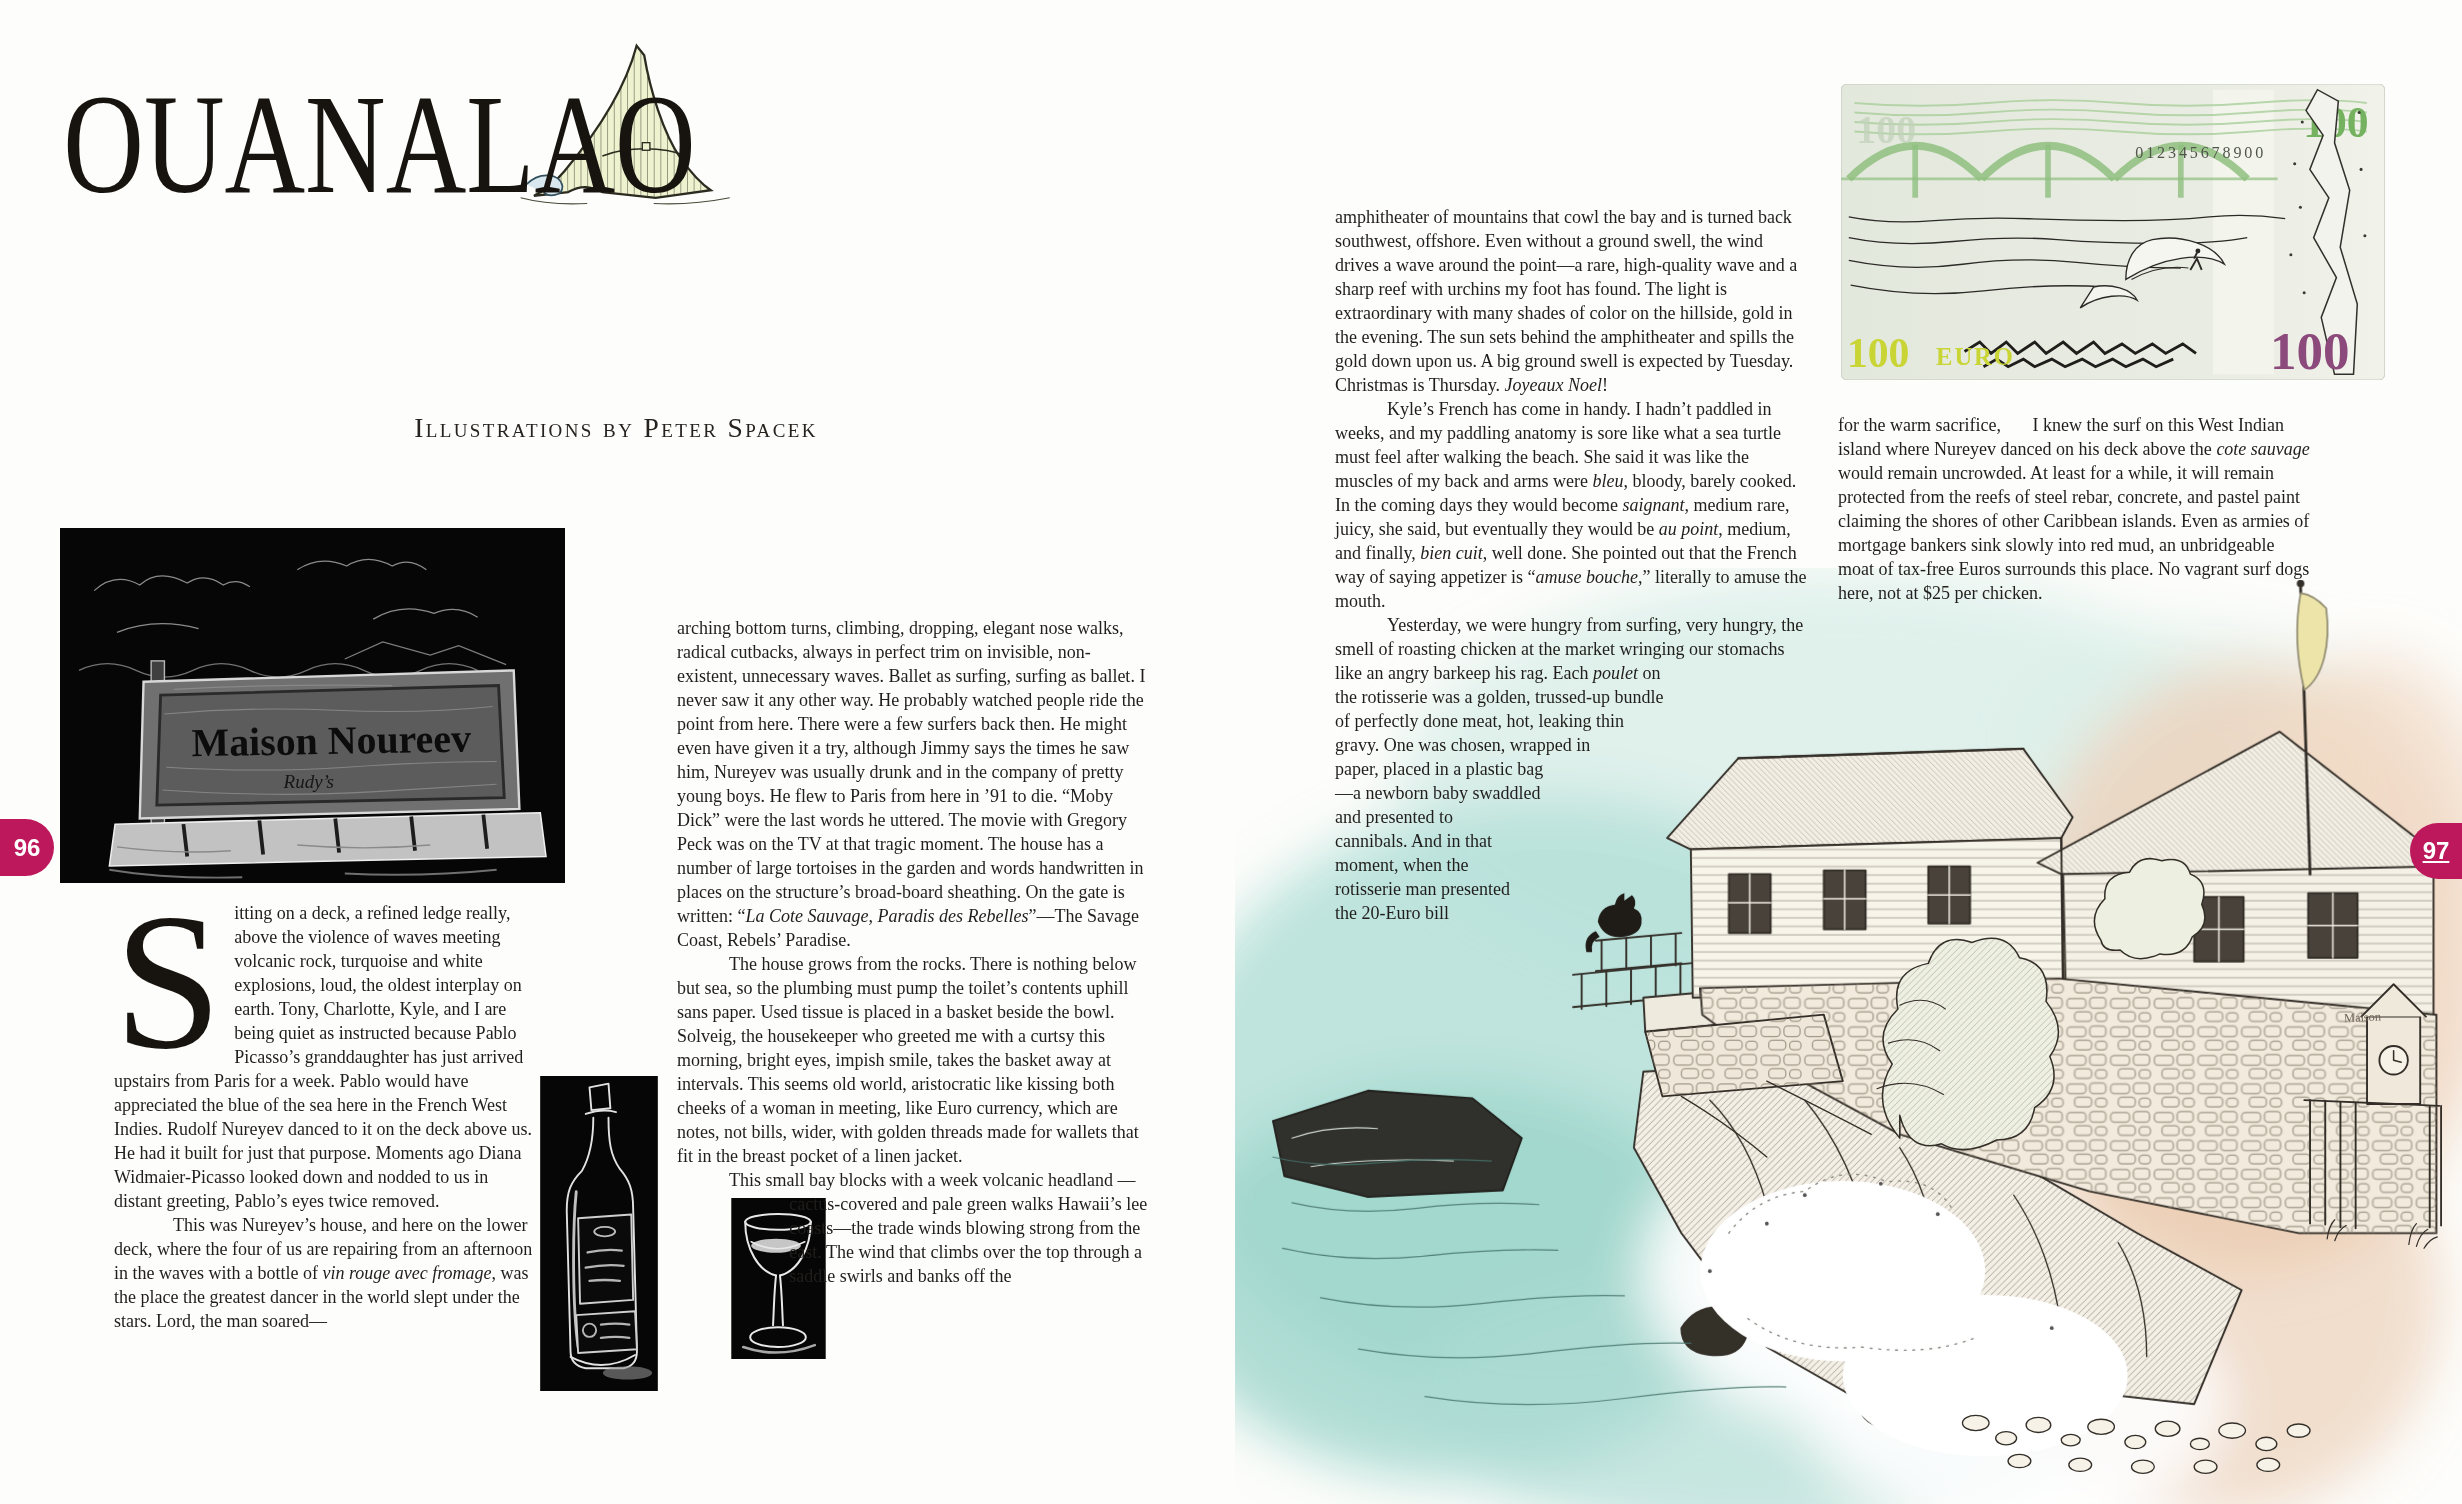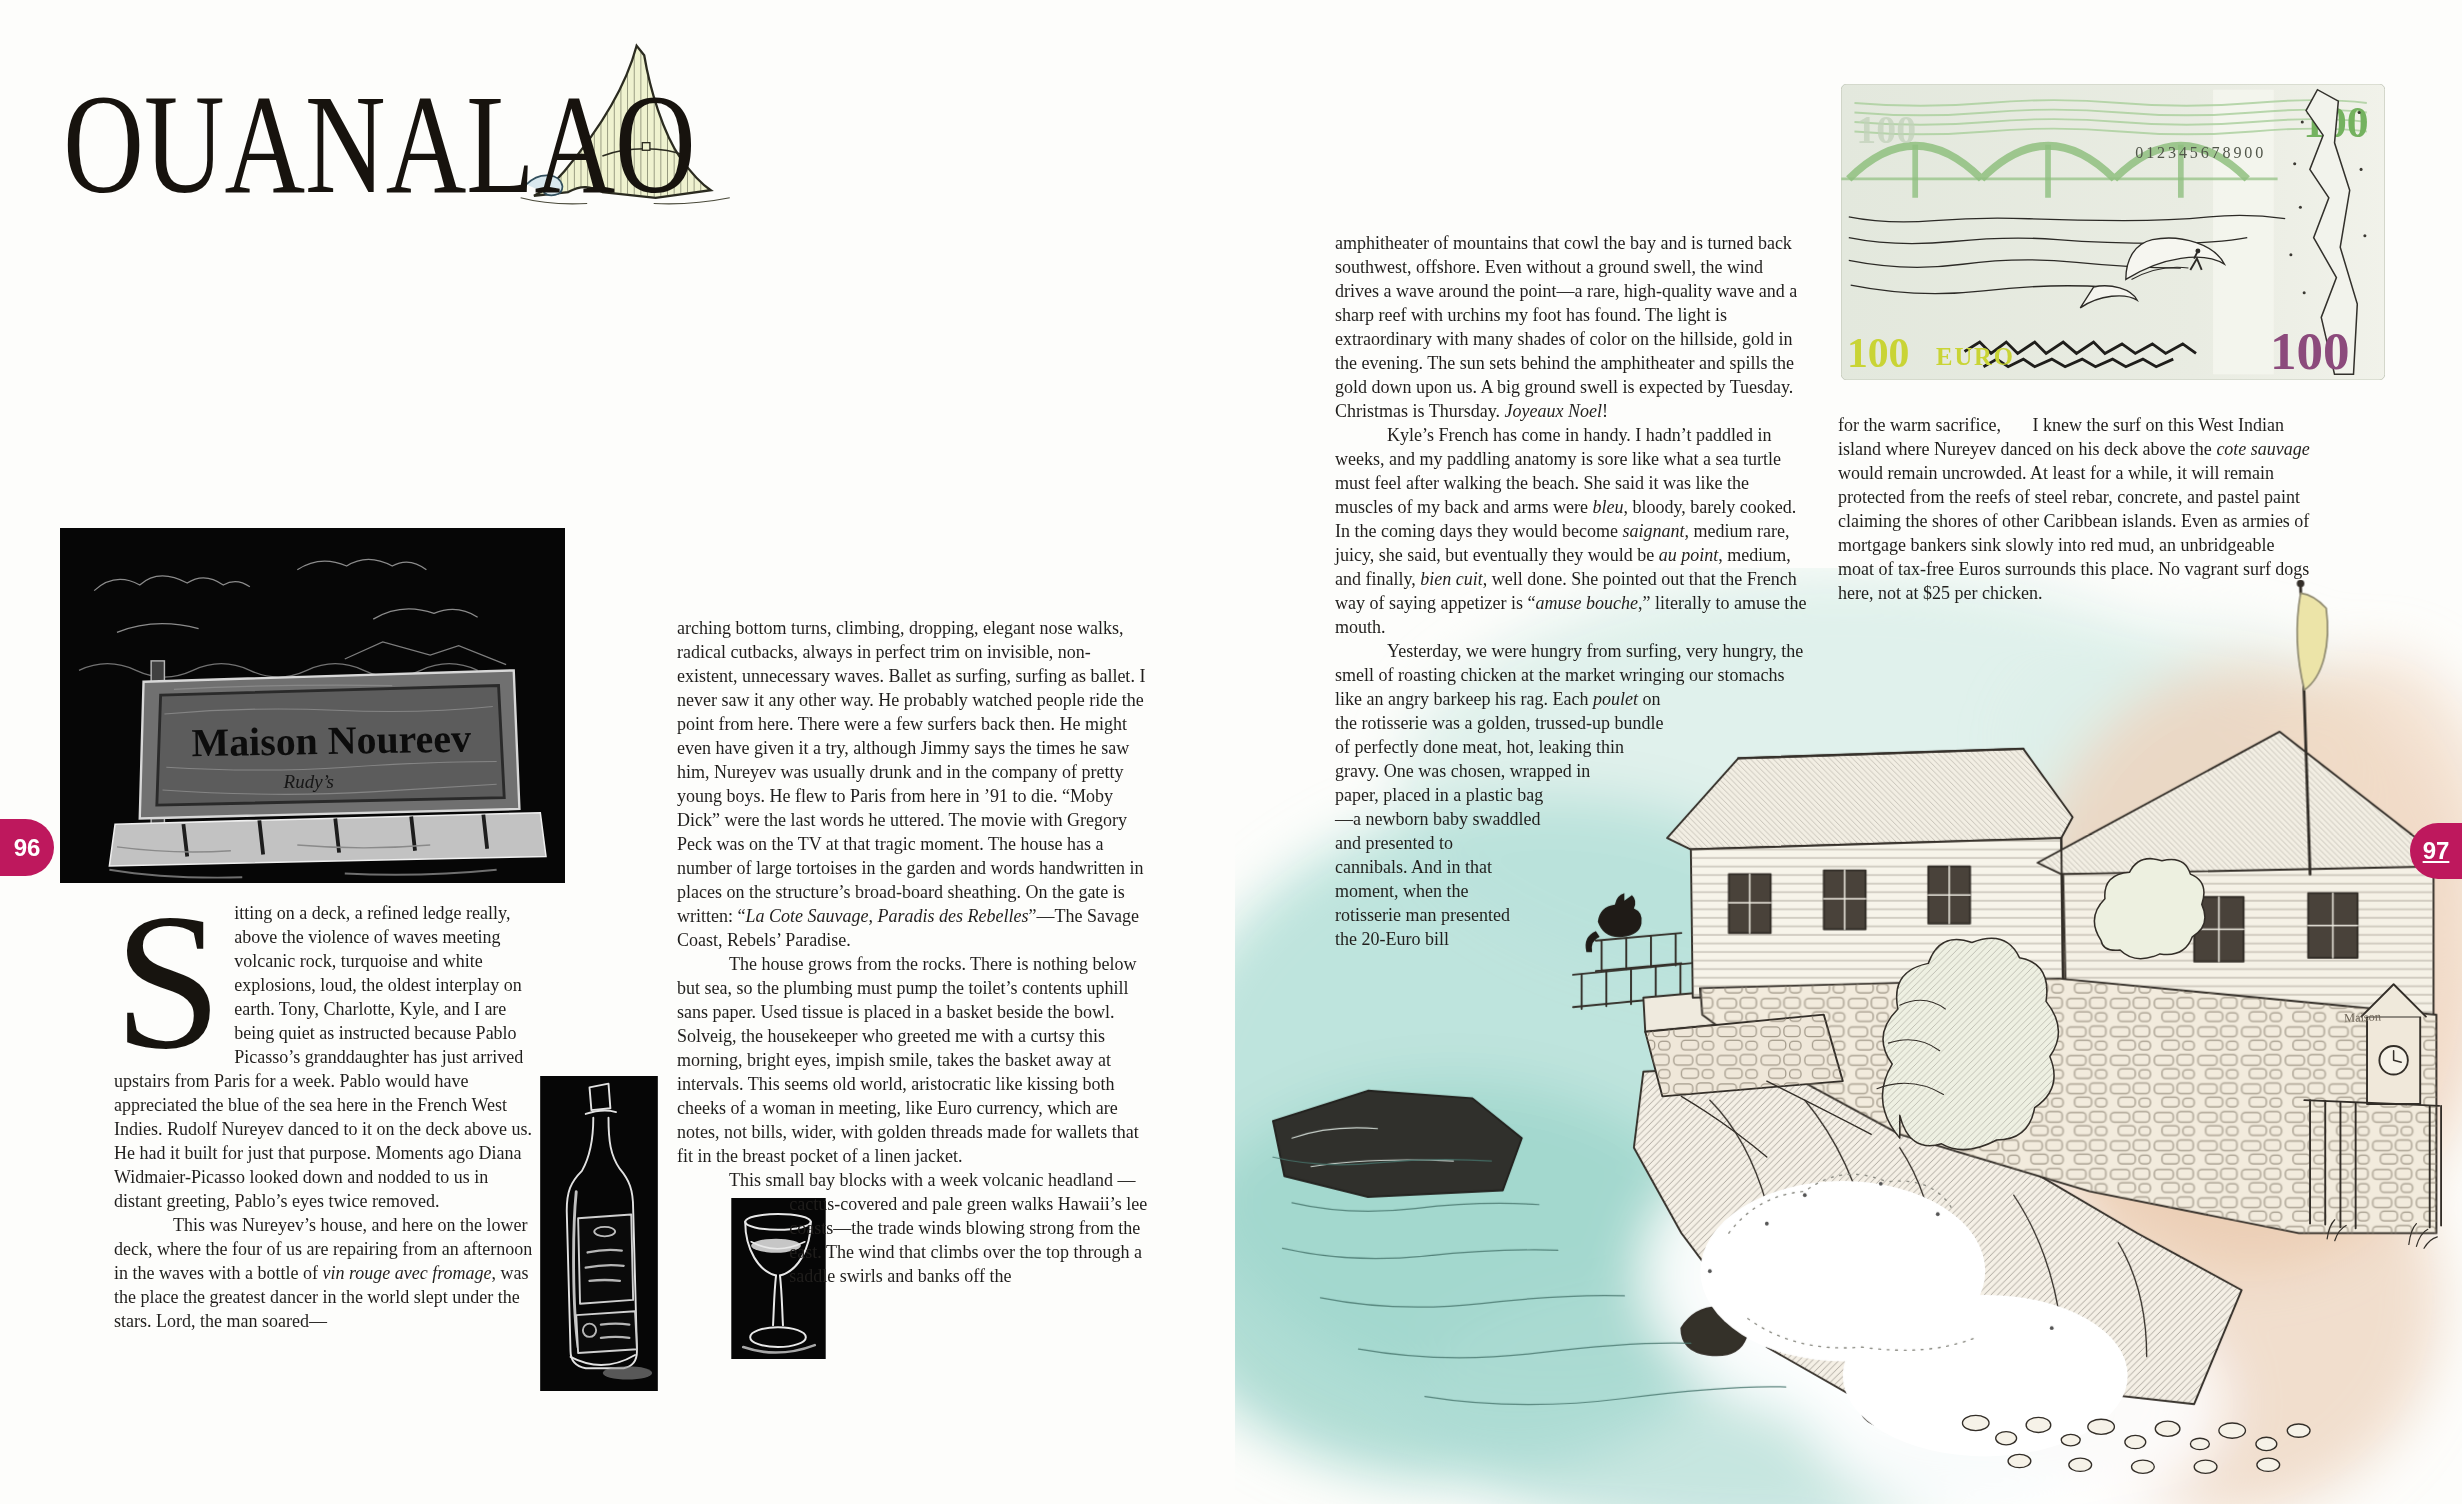--- a/index.html
+++ b/index.html
@@ -291,20 +291,21 @@
     <path d="M96 122 C122 112 160 112 184 122" stroke="#2b2b20" stroke-width="1.6" fill="none"></path>
     <rect x="138" y="108" width="8" height="8" fill="#eff2cf" stroke="#2b2b20" stroke-width="1.4"></rect>
     <path d="M16 152 C30 138 52 140 54 154 C54 164 40 166 34 160" fill="#d9e8ee" stroke="#33505e" stroke-width="1.8"></path>
     <path d="M10 166 q30 8 70 6 M150 172 q40 2 80 -6" stroke="#4a4a3a" stroke-width="1.2" fill="none"></path>
   </svg>
 
   <svg class="abs" style="left:47px;top:78px;z-index:3" width="665" height="142" viewBox="0 0 700 150">
     <text x="350" y="120" text-anchor="middle" textLength="668" lengthAdjust="spacingAndGlyphs" font-size="150" fill="#17130e">OUANALAO</text>
   </svg>
 
+  <div class="byline" style="top:412px">Illustrations by Peter Spacek</div>
 
   <svg class="abs" style="left:60px;top:528px;z-index:2" width="505" height="355" viewBox="0 0 532 374">
     <rect width="532" height="374" fill="#060606"></rect>
     <g stroke="#9a9a9a" stroke-width="1.3" fill="none" opacity="0.9">
       <path d="M36 66 q22 -20 48 -6 q20 -18 50 -2 q18 -12 38 2 q14 -8 28 2"></path>
       <path d="M250 44 q24 -16 52 -4 q22 -14 48 0 q18 -10 36 4"></path>
       <path d="M330 96 q30 -18 64 -6 q24 -10 46 4"></path>
       <path d="M60 110 q40 -16 86 -4"></path>
       <path d="M20 150 q30 -14 60 0 t60 0 t60 0 t60 0 t60 0 t60 0 t60 0" stroke="#7e7e7e"></path>
       <path d="M300 138 l40 -18 l50 14 l30 -10 l50 20" stroke="#8b8b8b"></path>
@@ -386,21 +387,21 @@
               <ellipse cx="45" cy="48" rx="25" ry="7" fill="#e9e9e9" stroke="none" opacity="0.85"></ellipse>
               <path d="M20 44 q26 14 54 0" stroke-width="1.6"></path>
               <path d="M45 78 C43 96 43 110 42 128 M49 78 C51 96 51 110 52 128"></path>
               <ellipse cx="47" cy="140" rx="28" ry="10"></ellipse>
               <path d="M12 150 Q47 162 84 148" stroke="#cfcfcf" stroke-width="2.6" opacity="0.8"></path>
             </g>
           </svg></span><span><span>—cactus-covered and pale green walks Hawaii’s lee coasts—the trade winds blowing strong from the east. The wind that climbs over the top through a saddle swirls and banks off the</span></span>
     </p>
   </div>
 
-  <div class="col" style="left:1335px;top:205px;width:472px;margin-top:26px;">
+  <div class="col" style="left:1335px;top:205px;width:472px;">
     <p>
       <span><span>amphitheater of mountains that cowl the bay and is turned back southwest, offshore. Even without a ground swell, the wind drives a wave around the point—a rare, high-quality wave and a sharp reef with urchins my foot has found. The light is extraordinary with many shades of color on the hillside, gold in the evening. The sun sets behind the amphitheater and spills the gold down upon us. A big ground swell is expected by Tuesday. Christmas is Thursday. </span><i>Joyeaux Noel</i><span>!</span></span>
     </p>
     <p class="ind">
       <span><span>Kyle’s French has come in handy. I hadn’t paddled in weeks, and my paddling anatomy is sore like what a sea turtle must feel after walking the beach. She said it was like the muscles of my back and arms were </span><i>bleu</i><span>, bloody, barely cooked. In the coming days they would become </span><i>saignant</i><span>, medium rare, juicy, she said, but eventually they would be </span><i>au point</i><span>, medium, and finally, </span><i>bien cuit</i><span>, well done. She pointed out that the French way of saying appetizer is “</span><i>amuse bouche</i><span>,” literally to amuse the mouth.</span></span>
     </p>
     <p class="ind">
       <span><span>Yesterday, we were hungry from surfing, very hungry, the smell of roasting chicken at the market wringing our stomachs like an angry barkeep his rag. </span></span><span class="sp" style="width:142px;height:49px"></span><span class="sp" style="width:176px;height:49px"></span><span class="sp" style="width:247px;height:49px"></span><span class="sp" style="width:285px;height:142px"></span><span><span>Each </span><i>poulet</i><span> on the rotisserie was a golden, trussed-up bundle of perfectly done meat, hot, leaking thin gravy. One was chosen, wrapped in paper, placed in a plastic bag—a newborn baby swaddled and presented to cannibals. And in that moment, when the rotisserie man presented the 20-Euro bill</span></span>
     </p>
   </div>

